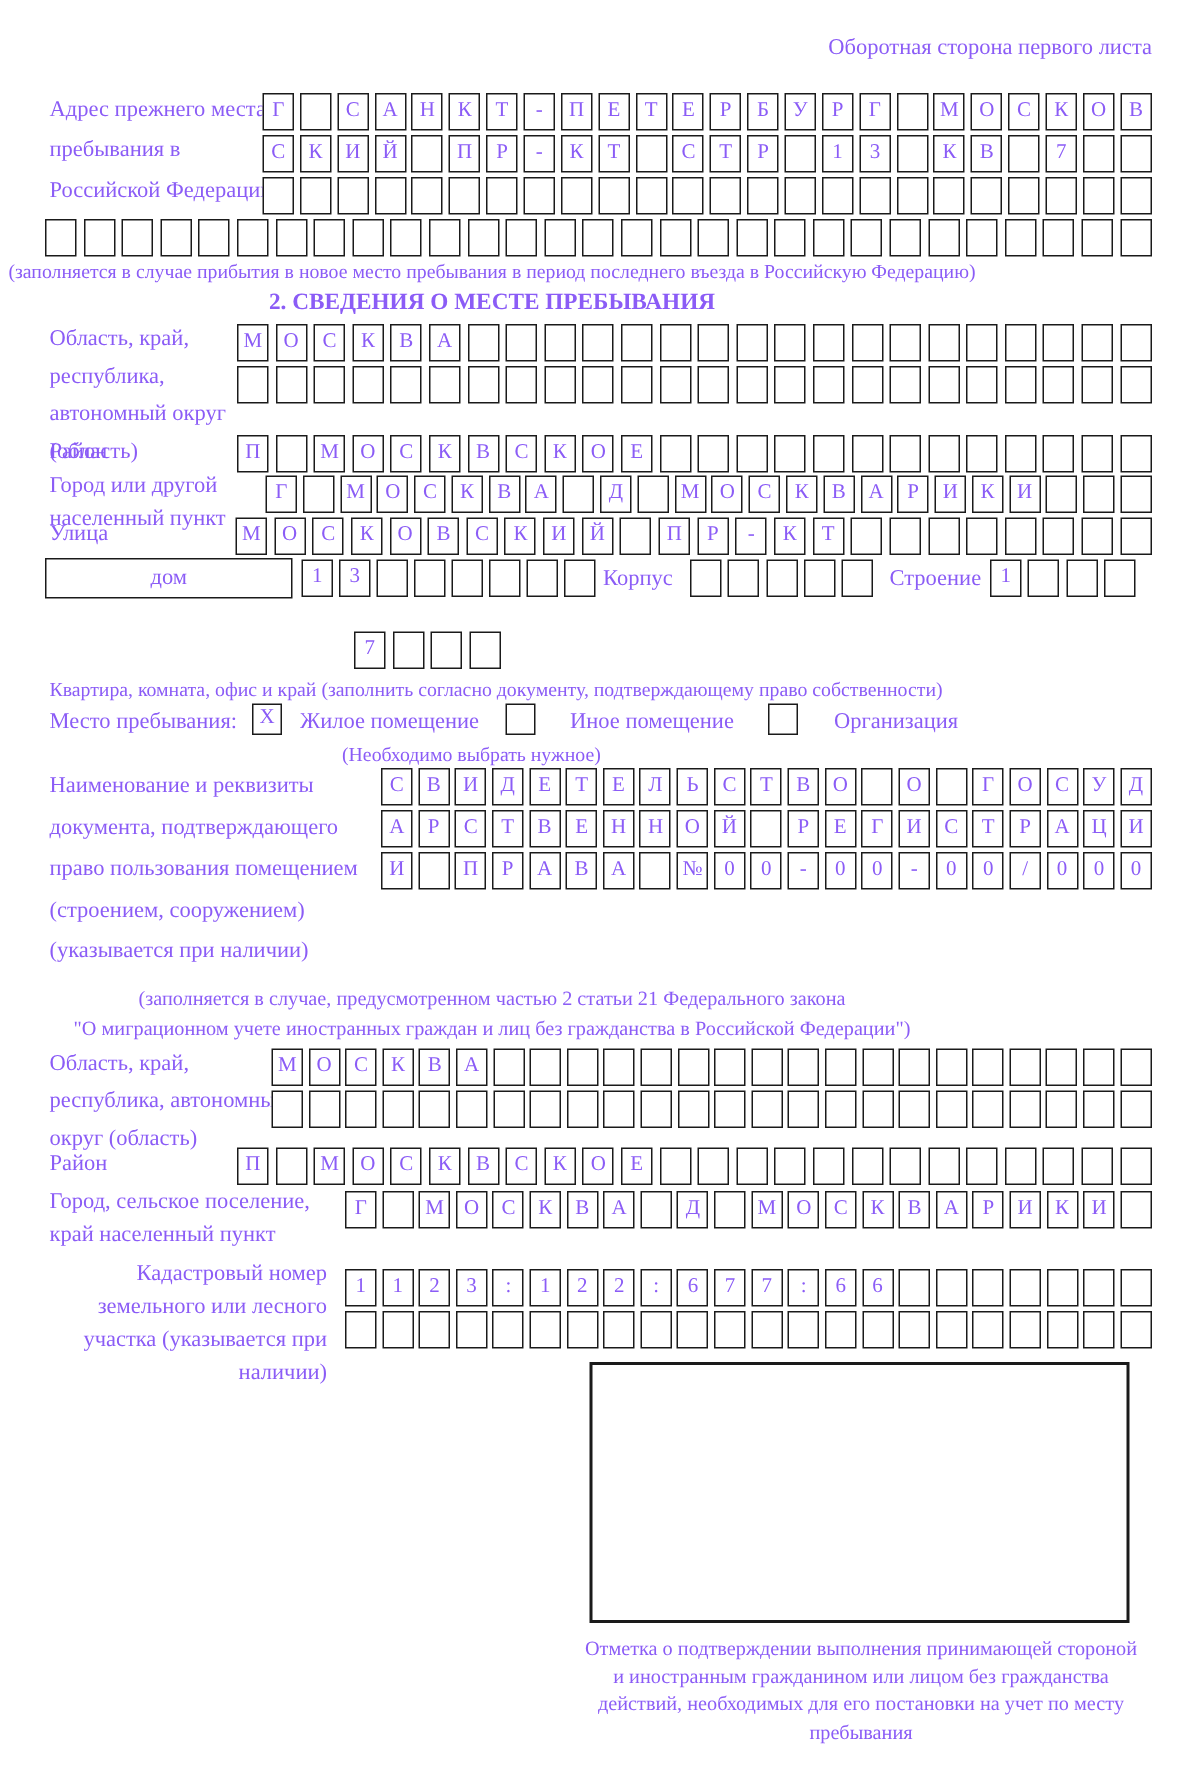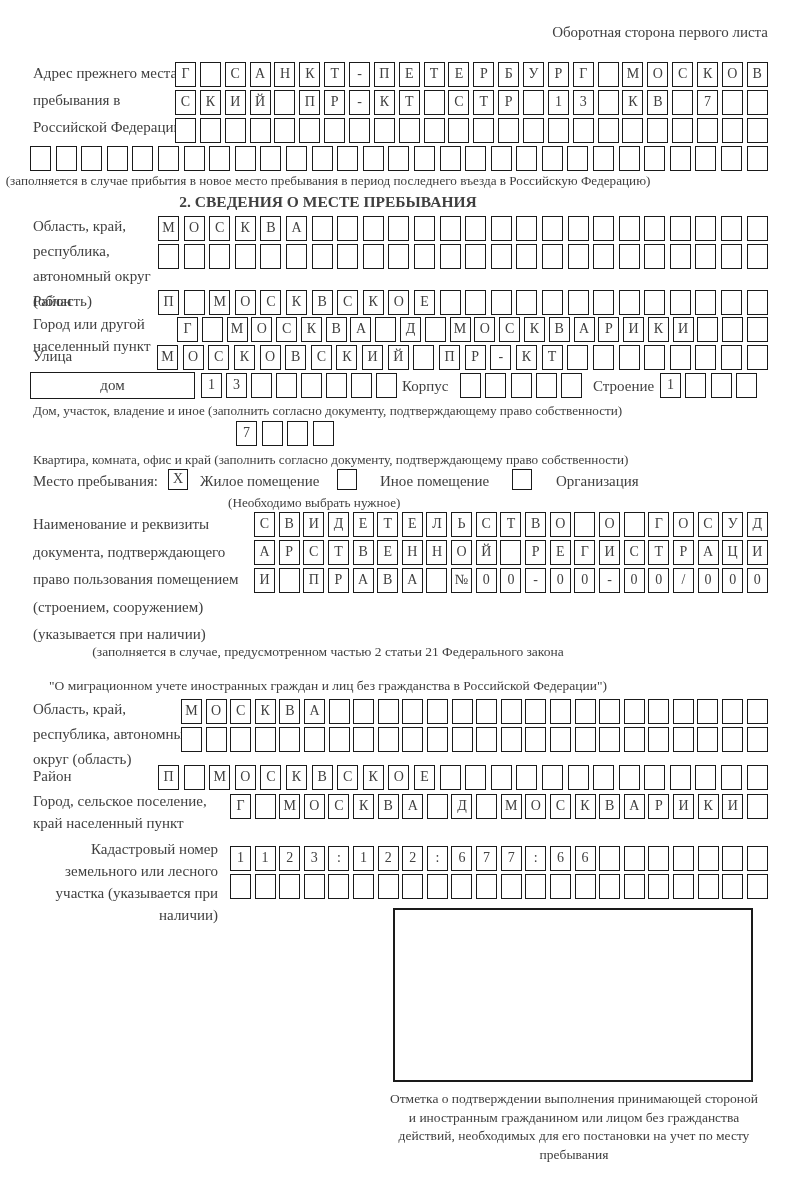--- a/index.html
+++ b/index.html
@@ -1,18 +1,18 @@
 <!DOCTYPE html>
 <html><head>
 <meta charset="utf-8">
 <style>
   html,body{margin:0;padding:0;background:#fff;}
   .page{
     position:relative;width:800px;height:1180px;background:#ffffff;
-    font-family:"Liberation Serif","DejaVu Serif",serif;color:#404040;overflow:hidden;
+    font-family:"Liberation Serif","DejaVu Serif",serif;color:#8b5cf6;overflow:hidden;
   }
   .abs{position:absolute;}
   .lbl{position:absolute;font-size:15px;line-height:26px;}
   .note{position:absolute;font-size:13.2px;}
   .center{left:0;width:656px;text-align:center;}
   .title{position:absolute;font-weight:bold;font-size:15.5px;}
   .cells{position:absolute;display:flex;justify-content:space-between;}
   .cell{
     flex:0 0 21px;height:25px;border:1.5px solid #1a1a1a;box-sizing:border-box;
     text-align:center;font-size:14px;line-height:22px;background:#fff;
@@ -305,21 +305,20 @@
       <span class="cell"></span>
       <span class="cell"></span>
     </div>
   <div class="lbl" style="left:593px;top:373px;">Строение</div>
   <div class="cells" style="left:660px;top:373px;width:97px;">
       <span class="cell">1</span>
       <span class="cell"></span>
       <span class="cell"></span>
       <span class="cell"></span>
     </div>
-  <div class="note" style="left:33px;top:403px;">Дом, участок, владение и иное (заполнить согласно документу, подтверждающему право собственности)</div>
 
   <div class="cells" style="left:236px;top:421px;width:98px;">
       <span class="cell">7</span>
       <span class="cell"></span>
       <span class="cell"></span>
       <span class="cell"></span>
     </div>
   <div class="note" style="left:33px;top:452px;">Квартира, комната, офис и край (заполнить согласно документу, подтверждающему право собственности)</div>
 
   <div class="lbl" style="left:33px;top:468px;">Место пребывания:</div>
@@ -395,21 +394,21 @@
       <span class="cell">0</span>
       <span class="cell">-</span>
       <span class="cell">0</span>
       <span class="cell">0</span>
       <span class="cell">/</span>
       <span class="cell">0</span>
       <span class="cell">0</span>
       <span class="cell">0</span>
     </div>
 
-  <div class="note center" style="top:644px;font-size:13.5px;">(заполняется в случае, предусмотренном частью 2 статьи 21 Федерального закона</div>
+  <div class="note center" style="top:658px;font-size:13.5px;">(заполняется в случае, предусмотренном частью 2 статьи 21 Федерального закона</div>
   <div class="note center" style="top:678px;font-size:13.5px;">"О миграционном учете иностранных граждан и лиц без гражданства в Российской Федерации")</div>
 
   <div class="lbl" style="left:33px;top:697px;width:160px;line-height:25px;">Область, край, республика, автономный округ (область)</div>
   <div class="cells" style="left:181px;top:699px;width:587px;">
       <span class="cell">М</span>
       <span class="cell">О</span>
       <span class="cell">С</span>
       <span class="cell">К</span>
       <span class="cell">В</span>
       <span class="cell">А</span>

